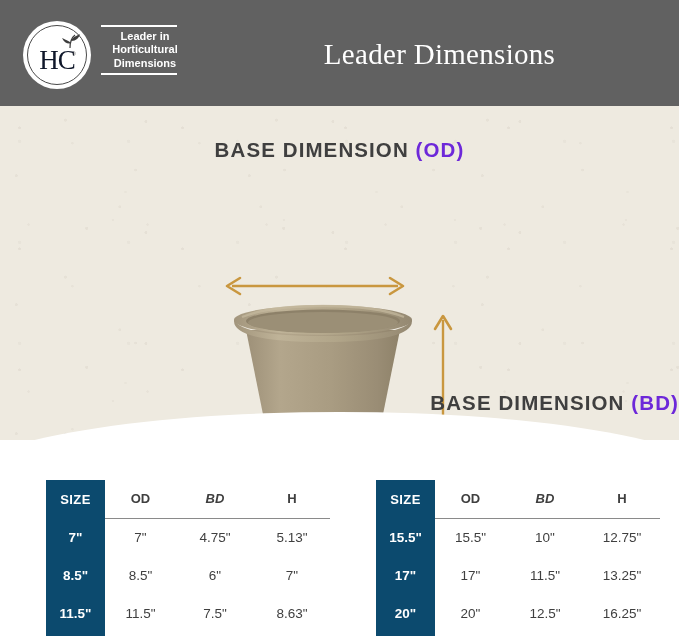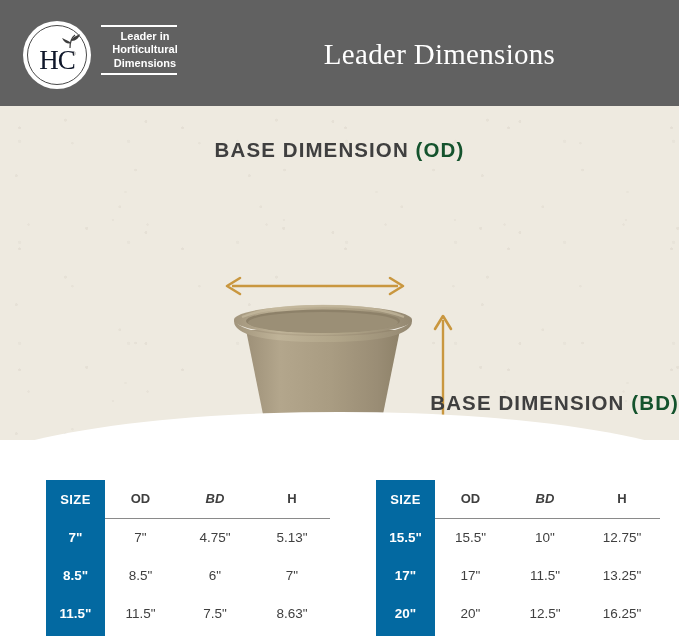--- a/index.html
+++ b/index.html
@@ -84,21 +84,21 @@
   }
   #panel-bottom-white {
     position: absolute; left: 0; top: 440px; width: 679px; height: 8px; background:#fff;
   }
 
   
   .dim-label {
     position: absolute; font-size: 20.5px; font-weight: bold;
     letter-spacing: 1.1px; color: #3f3f3f; white-space: nowrap;
   }
-  .dim-label .code { color: #14532d; }
+  .dim-label .code { color: #6d28d9; }
   #label-od { left: 0; top: 138px; width: 679px; text-align: center; }
   #label-bd { left: 0; top: 391px; width: 679px; text-align: right; }
   #label-h  { left: 466px; top: 272px; }
 
   
   .arrow-svg { position: absolute; }
   #arrow-od { left: 220px; top: 168px; }
   #arrow-h  { left: 430px; top: 205px; }
 
   
@@ -108,21 +108,21 @@
   .dim-table { position: absolute; top: 480px; }
   #table-left  { left: 46px; }
   #table-right { left: 376px; }
   .dim-table table { border-collapse: collapse; }
   .dim-table th, .dim-table td {
     font-size: 13.5px; color: #3f3f3f; text-align: center;
     height: 38px; vertical-align: middle; font-weight: normal;
   }
   .dim-table th { font-size: 13px; font-weight: bold; }
   .dim-table .size-col {
-    background: #0369a1; color: #ffffff; font-weight: bold;
+    background: #0c4a6e; color: #ffffff; font-weight: bold;
     width: 59px; min-width: 59px;
   }
   .dim-table th.size-col { font-size: 13px; letter-spacing: .4px; }
   .dim-table .c-od { width: 71px; }
   .dim-table .c-bd { width: 78px; font-style: italic; }
   .dim-table .c-h  { width: 76px; }
   .dim-table thead th:not(.size-col) { border-bottom: 1.5px solid #8a8a8a; }
   .dim-table thead th.size-col { height: 26px; }
   .dim-table thead tr { height: 26px; }
 </style>

